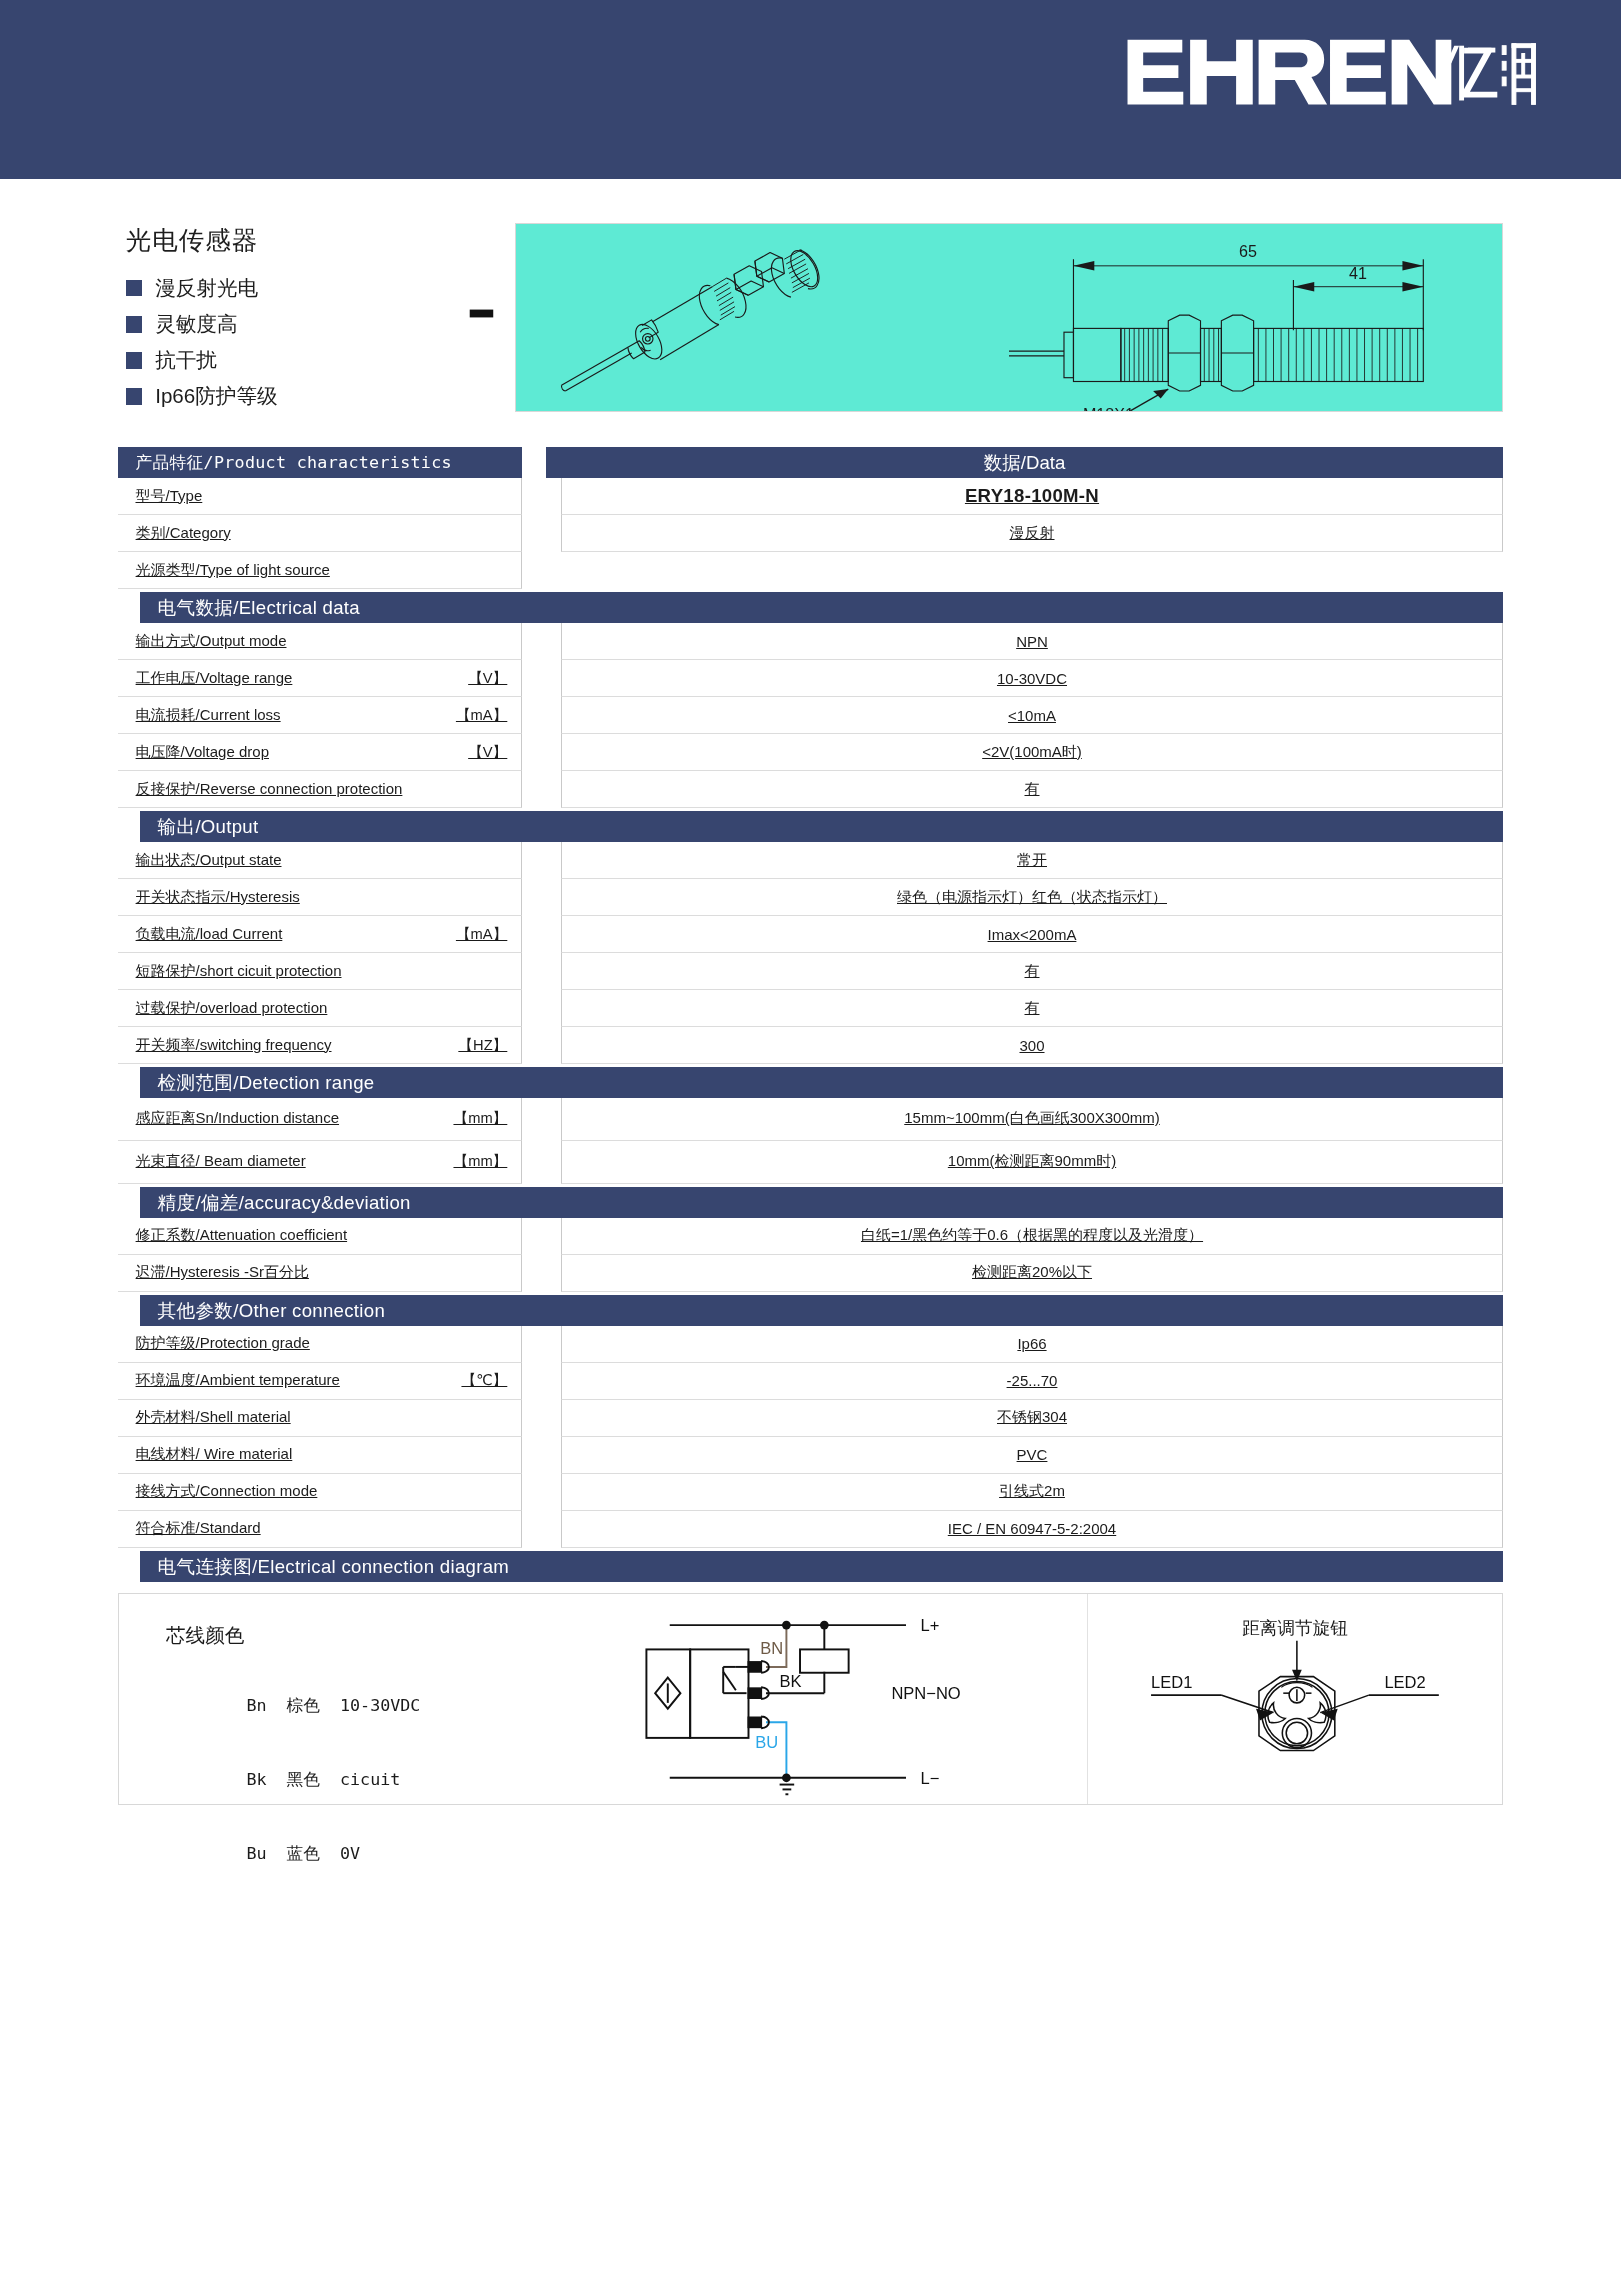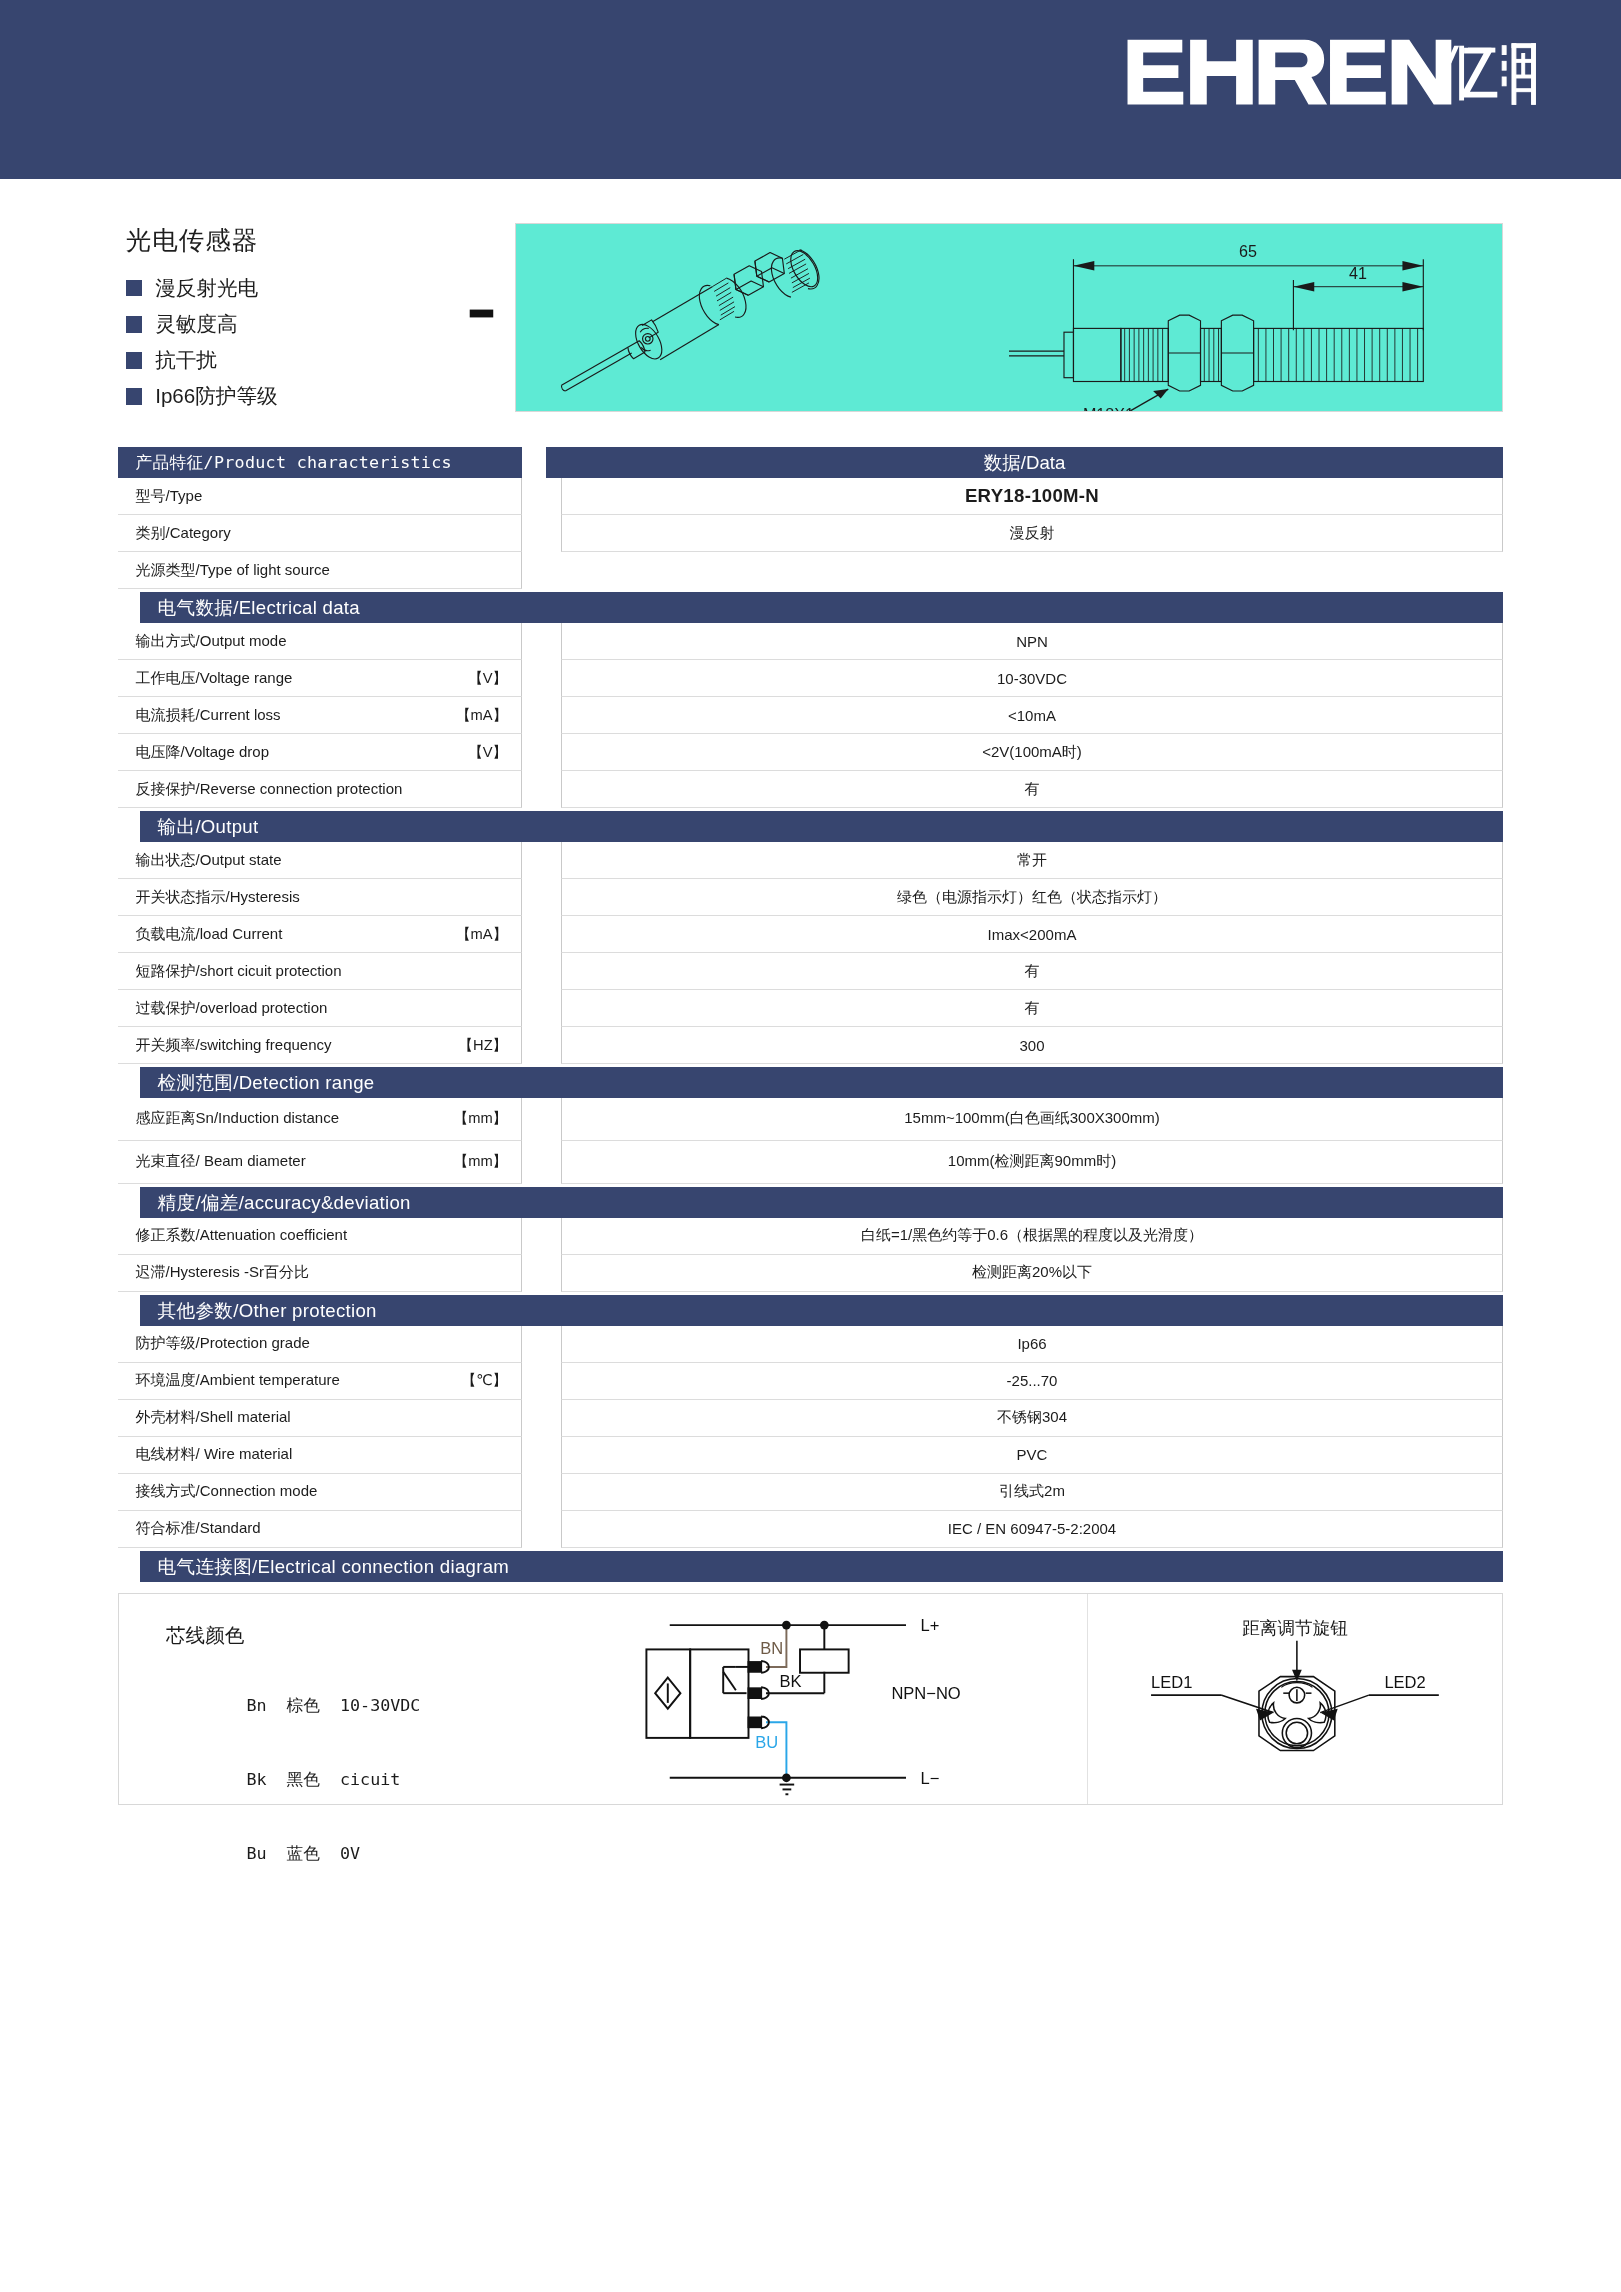--- a/index.html
+++ b/index.html
@@ -62,21 +62,21 @@
   }
   .secthead.mono{ font-family:"DejaVu Sans Mono","Liberation Mono",monospace; font-size:16.7px; }
   .headrow{ display:flex; gap:24px; }
   .headrow .h-left{ width:404px; flex:none; }
   .headrow .h-right{
     flex:1; background:#37456f; color:#fff; height:31px; line-height:31px;
     text-align:center; font-size:18.6px;
   }
   .secthead-wide{ margin-top:2.9px;margin-left:22px; }
 
-  .row{ display:flex; gap:39px; align-items:flex-start; }
+  .row{ display:flex; gap:39px; align-items:flex-start;text-decoration:underline; }
   .cellL{
     width:404px; flex:none;
     border-bottom:1.5px solid #dcdcdc;
     border-right:1.5px solid #c9c9c9;
     display:flex; align-items:center; justify-content:space-between;
     padding:0 9.8px 0 17.6px;
     min-height:37px;
     font-size:15px; color:#1c1c1c;
   }
   .cellL .unit{ font-size:14.7px; padding-right:3.9px; white-space:nowrap; }
@@ -482,21 +482,21 @@
       <div class="cellR">白纸=1/黑色约等于0.6（根据黑的程度以及光滑度）</div>
     </div>
     <div class="row">
       <div class="cellL">
         <span>迟滞/Hysteresis -Sr百分比</span>
         <span class="unit"></span>
       </div>
       <div class="cellR">检测距离20%以下</div>
     </div>
 
-    <div class="secthead secthead-wide">其他参数/Other protection</div>
+    <div class="secthead secthead-wide">其他参数/Other connection</div>
     <div class="row">
       <div class="cellL">
         <span>防护等级/Protection grade</span>
         <span class="unit"></span>
       </div>
       <div class="cellR">Ip66</div>
     </div>
     <div class="row">
       <div class="cellL">
         <span>环境温度/Ambient temperature</span>

